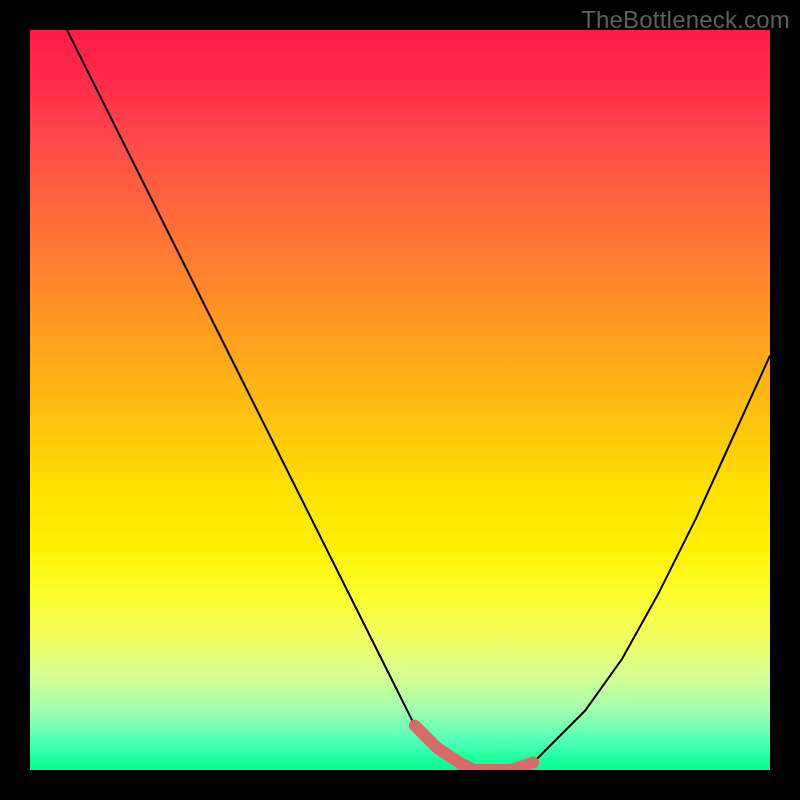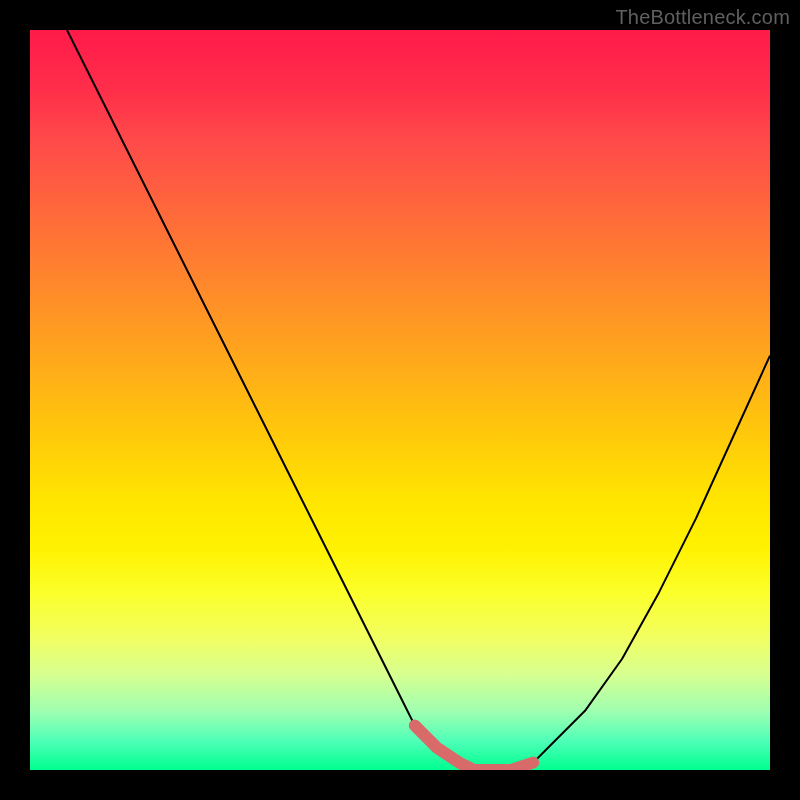--- a/index.html
+++ b/index.html
@@ -32,21 +32,21 @@
       #a0ffb0 92%,
       #50ffb8 96%,
       #00ff90 100%
     );
   }
   .watermark {
     position: absolute;
     top: 6px;
     right: 10px;
     font-family: Arial, Helvetica, sans-serif;
-    font-size: 20px;
+    font-size: 24px;
     color: #606060;
     font-weight: 500;
     letter-spacing: 0.2px;
   }
   svg.curve {
     position: absolute;
     left: 0; top: 0;
     width: 740px; height: 740px;
   }
 </style>

